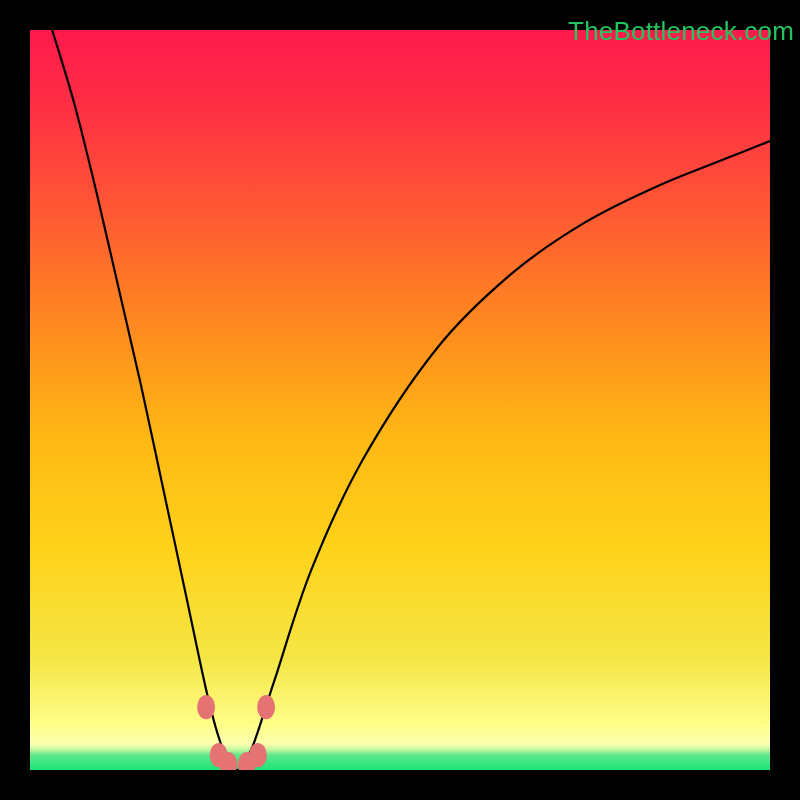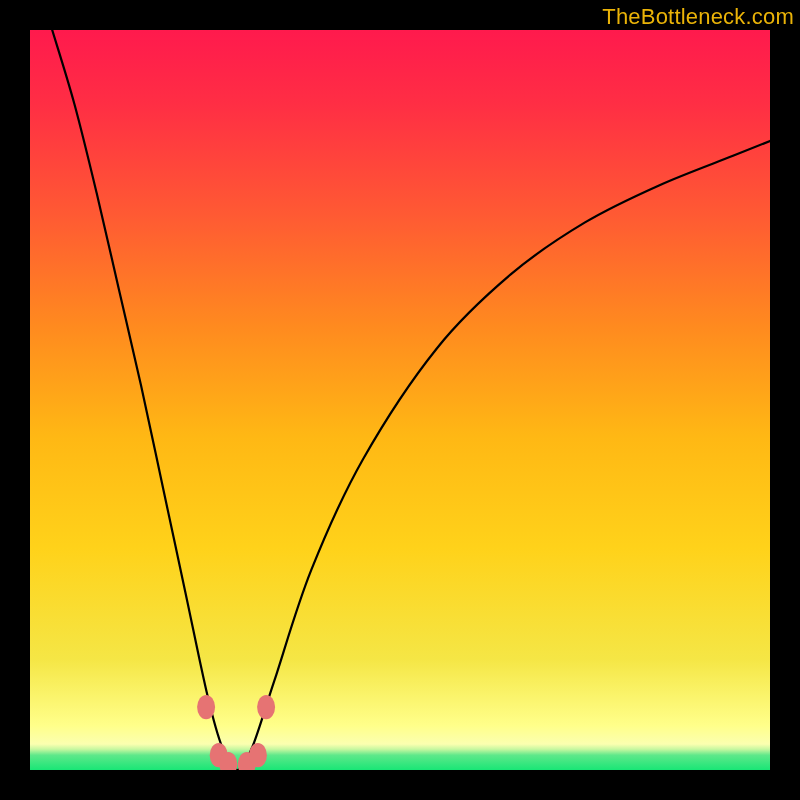--- a/index.html
+++ b/index.html
@@ -22,24 +22,24 @@
   .plot-area {
     position: absolute;
     left: 30px;
     top: 30px;
     width: 740px;
     height: 740px;
     overflow: hidden;
   }
   .watermark {
     position: absolute;
-    top: 4px;
+    top: 16px;
     right: 6px;
-    color: #eab308;
-    font-size: 22px;
+    color: #22c55e;
+    font-size: 26px;
     font-weight: 500;
     letter-spacing: 0.2px;
     z-index: 3;
     user-select: none;
   }
   svg.curve {
     position: absolute;
     left: 0;
     top: 0;
     width: 740px;

